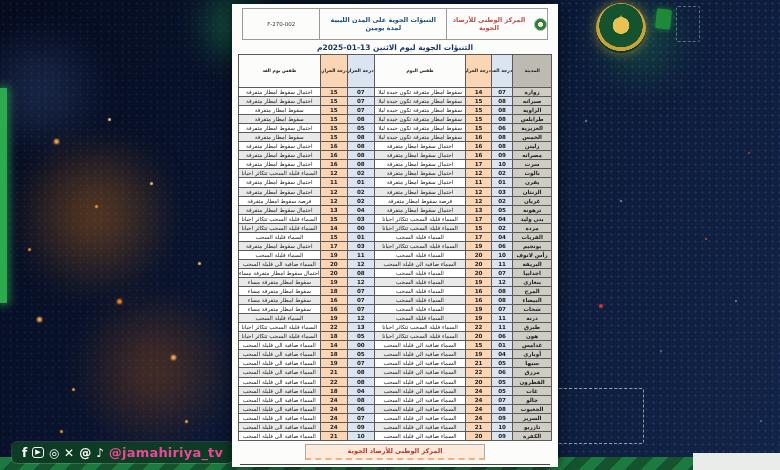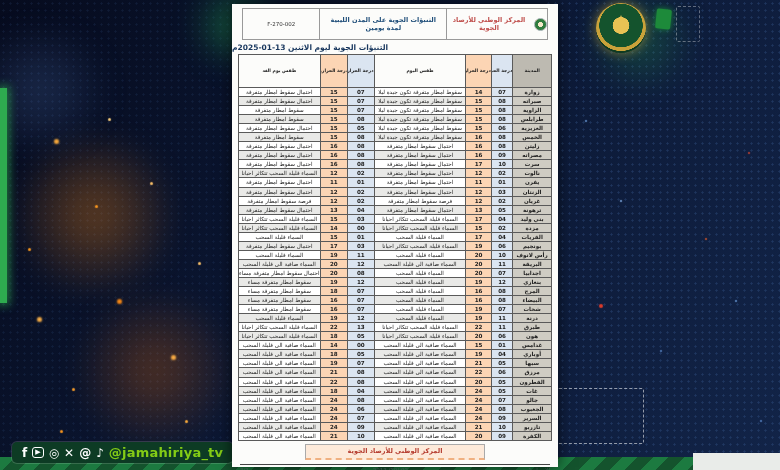--- a/index.html
+++ b/index.html
@@ -40,32 +40,32 @@
     box-shadow:0 0 12px rgba(212,175,55,.55);}
   .emblem::after{content:"";position:absolute;left:17px;top:12px;width:16px;height:16px;
     background:#e8c254;clip-path:polygon(50% 0,65% 35%,100% 45%,70% 60%,80% 100%,50% 75%,20% 100%,30% 60%,0 45%,35% 35%);}
   .band{position:absolute;left:0;right:0;bottom:0;height:13px;
     background:repeating-linear-gradient(135deg,#1c7a40 0 11px,#14532d 11px 22px);}
   .band-white{position:absolute;left:693px;right:0;bottom:0;height:17px;background:#e9ece9;}
   .social{position:absolute;left:12px;top:442px;height:21px;padding:0 10px;display:flex;align-items:center;gap:5px;
     background:#0d3b24;border-radius:5px;box-shadow:0 0 0 1px rgba(255,255,255,.15);}
   .social .ic{color:#fff;font-size:12px;font-weight:bold;line-height:1;display:inline-block;}
   .social .boxed{border:1.4px solid #fff;border-radius:3px;font-size:7px;padding:1px 2px;}
-  .handle{color:#84cc16;font-size:13px;font-weight:bold;letter-spacing:.2px;}
+  .handle{color:#ec4899;font-size:13px;font-weight:bold;letter-spacing:.2px;}
   
   .doc{position:absolute;left:232px;top:4px;width:326px;height:463px;background:#fcfcfa;
     box-shadow:0 0 14px rgba(0,0,0,.65);direction:rtl;color:#222;}
   .doc-head{display:flex;flex-direction:row;margin:4px 10px 0 10px;border:1px solid #999;height:30px;}
   .dh-cell{border-left:1px solid #999;display:flex;align-items:center;justify-content:center;text-align:center;}
   .dh-org{width:34%;gap:3px;color:#c0504d;font-size:6.5px;font-weight:bold;}
   .dh-mid{width:40%;color:#1f4e79;font-size:6.5px;font-weight:bold;line-height:1.25;padding:0 4px;}
   .dh-code{width:26%;border-left:none;font-size:5.5px;color:#333;}
   .logo-dot{width:11px;height:11px;border-radius:50%;flex:0 0 auto;
     background:radial-gradient(circle,#f4e9c8 0 30%,#2f7d3e 31% 70%,#d4af37 71%);border:1px solid #9aa;}
-  .doc-title{text-align:left;font-size:7.5px;font-weight:bold;color:#17365d;margin:3px 0 2px 0;}
+  .doc-title{text-align:center;font-size:7.5px;font-weight:bold;color:#17365d;margin:3px 0 2px 0;}
   table.wx{border-collapse:collapse;margin:0 6px;width:314px;table-layout:fixed;}
   table.wx th,table.wx td{border:1px solid #5a5a5a;padding:0;overflow:hidden;white-space:nowrap;}
   table.wx th{font-size:4.6px;line-height:1.25;height:32px;font-weight:bold;color:#1a1a1a;}
   table.wx td{height:8.05px;font-size:5.6px;text-align:center;color:#222;}
   .col-city{width:38px;} .col-n1{width:21px;} .col-x1{width:25px;}
   .col-wx1{width:90px;} .col-n2{width:26px;} .col-x2{width:27px;} .col-wx2{width:80px;}
   .c-city{background:#cfccc3;font-size:5.4px;font-weight:bold;color:#17365d;}
   th.c-city{background:#bdbab1;font-size:6px;}
   .c-min{background:#dbe5f1;font-weight:bold;color:#1f3864;font-size:6px;}
   .c-max{background:#fcd5b4;font-weight:bold;color:#843c0c;font-size:6px;}

